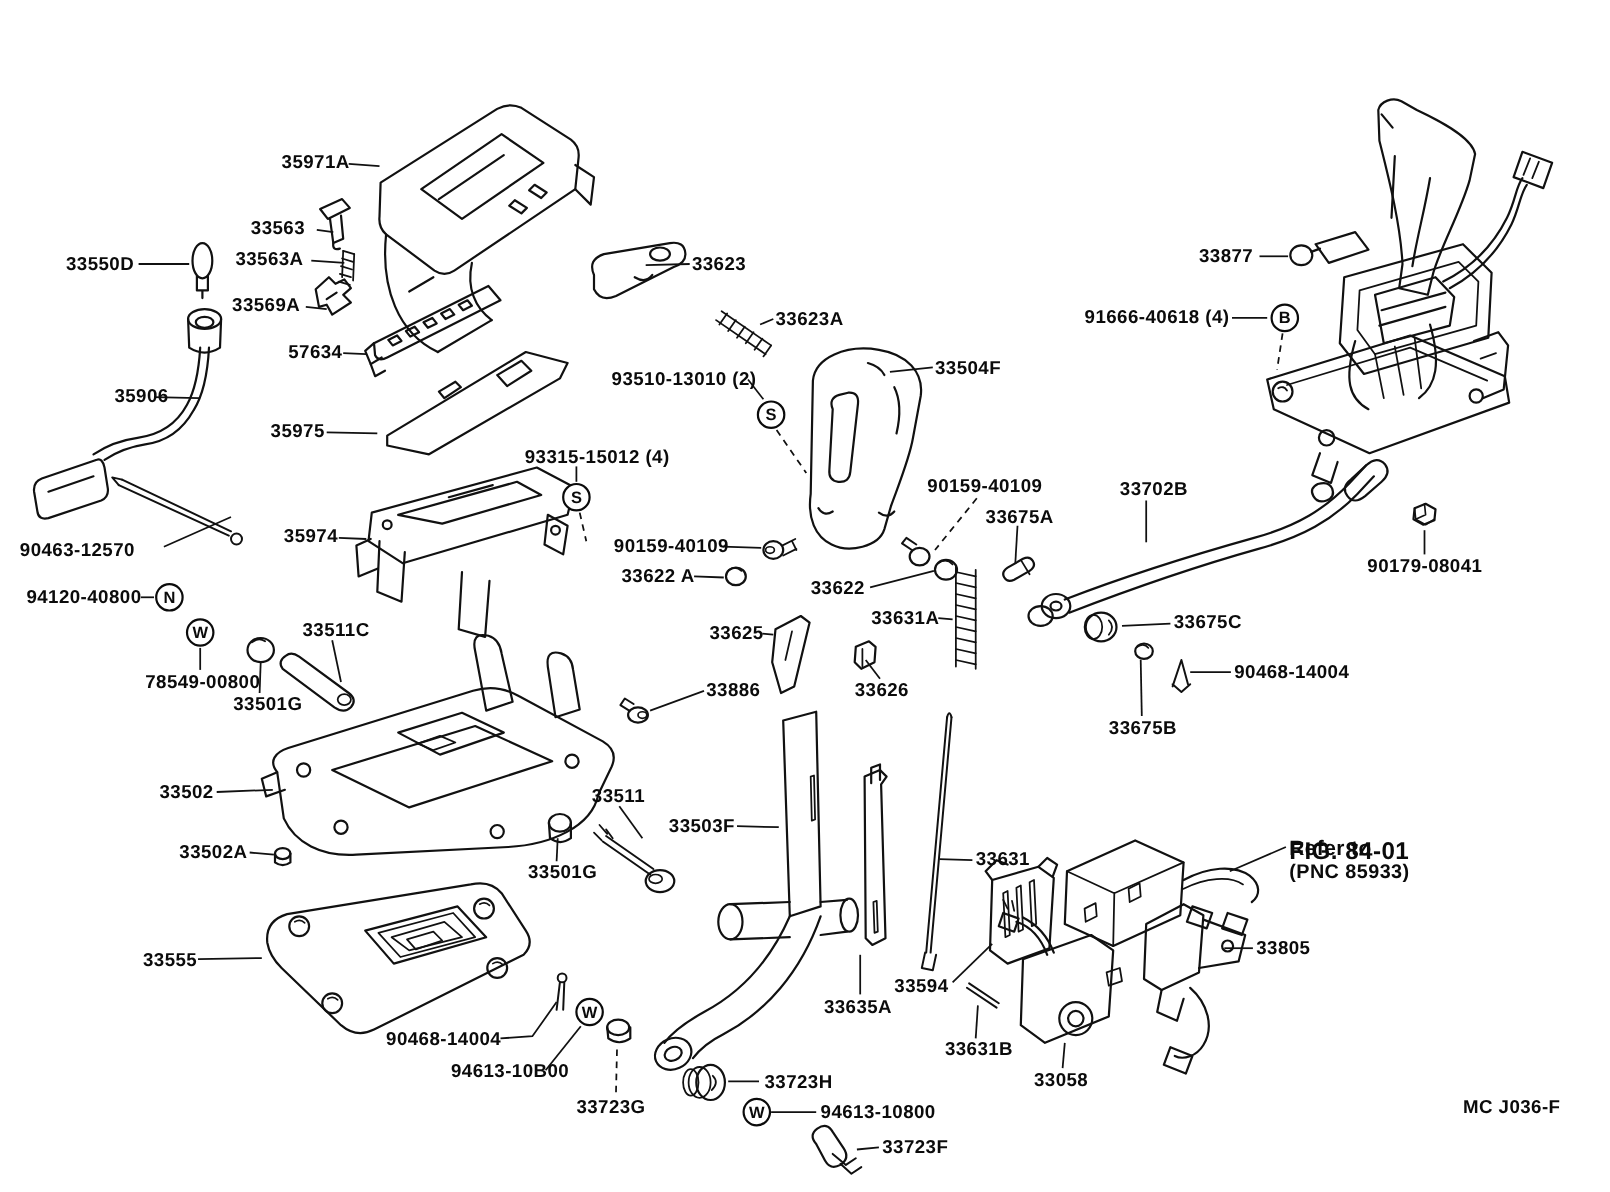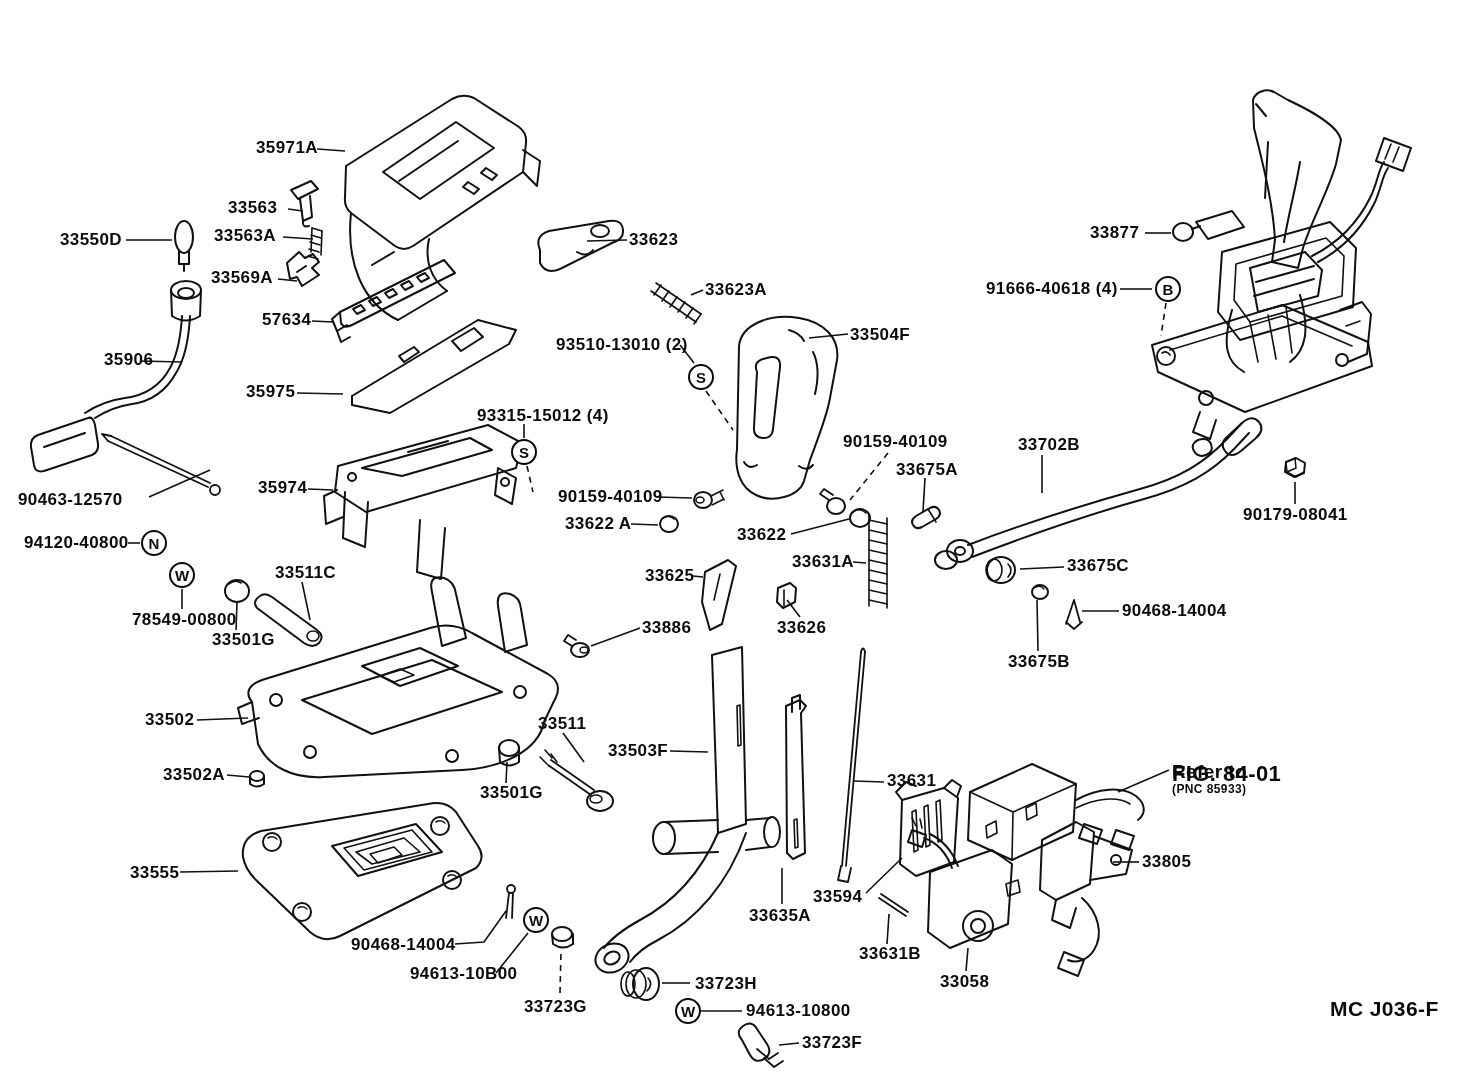--- a/index.html
+++ b/index.html
@@ -470,17 +470,17 @@
       <div class="lbl" style="left: 1067px; top: 557px;">33675C</div>
       <div class="lbl" style="left: 1122px; top: 602px;">90468-14004</div>
       <div class="lbl" style="left: 1008px; top: 653px;">33675B</div>
       <div class="lbl" style="left: 887px; top: 772px;">33631</div>
       <div class="lbl" style="left: 813px; top: 888px;">33594</div>
       <div class="lbl" style="left: 859px; top: 945px;">33631B</div>
       <div class="lbl" style="left: 940px; top: 973px;">33058</div>
       <div class="lbl" style="left: 1142px; top: 853px;">33805</div>
       <div class="lbl" style="left: 1172px; top: 762px; font-size: 19px;">Refer to</div>
       <div class="lbl" style="left: 1172px; top: 762px; font-size: 22px;">FIG. 84-01</div>
-      <div class="lbl" style="left: 1172px; top: 783px; font-size: 12px;">(PNC 85933)</div>
-      <div class="lbl" style="left: 1330px; top: 998px; font-size: 21px;">MC J036-F</div>
+      <div class="lbl" style="left: 1172px; top: 783px; font-size: 18px;">(PNC 85933)</div>
+      <div class="lbl" style="left: 1330px; top: 998px; font-size: 17px;">MC J036-F</div>
     </div>
 
 </div>
 
 </body></html>

